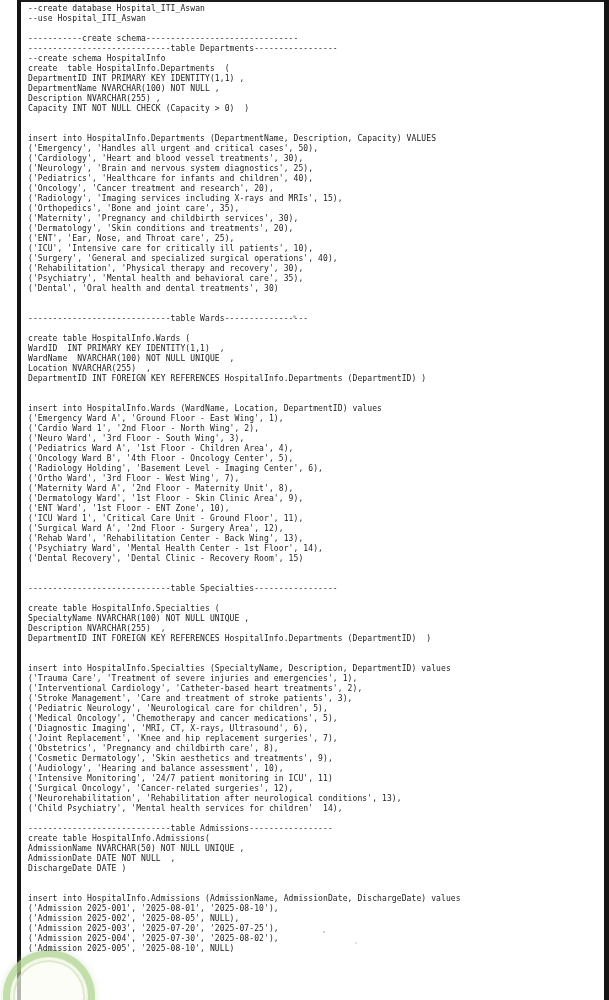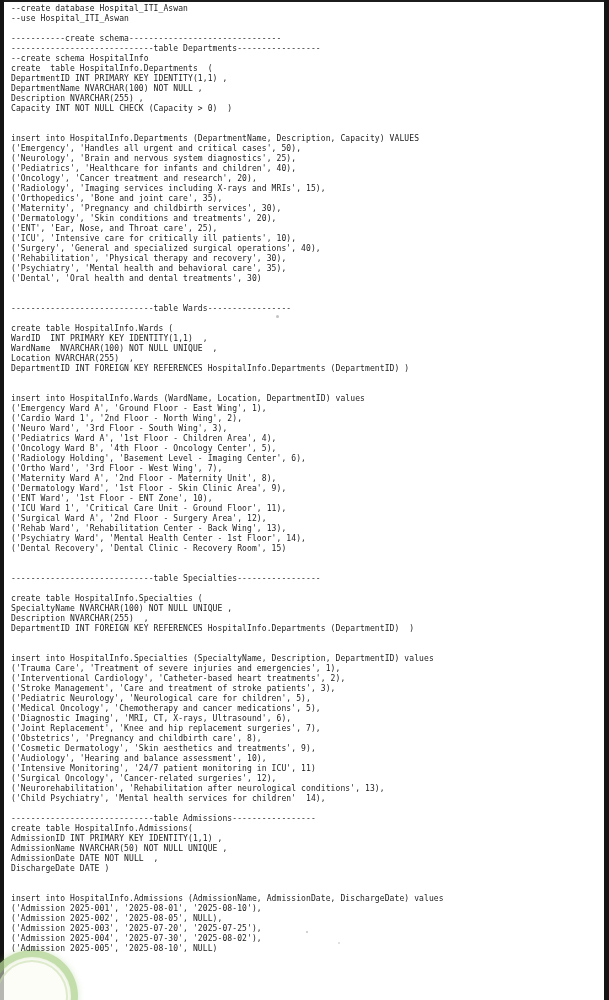--- a/index.html
+++ b/index.html
@@ -6,20 +6,21 @@
   body {
     width: 609px; height: 1000px;
     background: #ffffff;
     overflow: hidden;
     position: relative;
     font-family: "DejaVu Sans Mono", "Liberation Mono", monospace;
   }
   .page {
     position: absolute; inset: 0;
     background: #ffffff;
+    margin-left: 17px;
   }
   .border-top {
     position: absolute; top: 0; left: 0; right: 0; height: 2px;
     background: #1c1c1c;
   }
   .border-left {
     position: absolute; top: 0; left: 0; bottom: 0; width: 4px;
     background: #141414;
   }
   .border-right {
@@ -95,20 +96,21 @@
       <div class="line">--create schema HospitalInfo</div>
       <div class="line">create  table HospitalInfo.Departments  (</div>
       <div class="line">DepartmentID INT PRIMARY KEY IDENTITY(1,1) ,</div>
       <div class="line">DepartmentName NVARCHAR(100) NOT NULL ,</div>
       <div class="line">Description NVARCHAR(255) ,</div>
       <div class="line">Capacity INT NOT NULL CHECK (Capacity &gt; 0)  )</div>
       <div class="line">&nbsp;</div>
       <div class="line">&nbsp;</div>
       <div class="line">insert into HospitalInfo.Departments (DepartmentName, Description, Capacity) VALUES</div>
       <div class="line">('Emergency', 'Handles all urgent and critical cases', 50),</div>
+      <div class="line">('Cardiology', 'Heart and blood vessel treatments', 30),</div>
       <div class="line">('Neurology', 'Brain and nervous system diagnostics', 25),</div>
       <div class="line">('Pediatrics', 'Healthcare for infants and children', 40),</div>
       <div class="line">('Oncology', 'Cancer treatment and research', 20),</div>
       <div class="line">('Radiology', 'Imaging services including X-rays and MRIs', 15),</div>
       <div class="line">('Orthopedics', 'Bone and joint care', 35),</div>
       <div class="line">('Maternity', 'Pregnancy and childbirth services', 30),</div>
       <div class="line">('Dermatology', 'Skin conditions and treatments', 20),</div>
       <div class="line">('ENT', 'Ear, Nose, and Throat care', 25),</div>
       <div class="line">('ICU', 'Intensive care for critically ill patients', 10),</div>
       <div class="line">('Surgery', 'General and specialized surgical operations', 40),</div>
@@ -163,21 +165,20 @@
       <div class="line">('Obstetrics', 'Pregnancy and childbirth care', 8),</div>
       <div class="line">('Cosmetic Dermatology', 'Skin aesthetics and treatments', 9),</div>
       <div class="line">('Audiology', 'Hearing and balance assessment', 10),</div>
       <div class="line">('Intensive Monitoring', '24/7 patient monitoring in ICU', 11)</div>
       <div class="line">('Surgical Oncology', 'Cancer-related surgeries', 12),</div>
       <div class="line">('Neurorehabilitation', 'Rehabilitation after neurological conditions', 13),</div>
       <div class="line">('Child Psychiatry', 'Mental health services for children'  14),</div>
       <div class="line">&nbsp;</div>
       <div class="line">-----------------------------table Admissions-----------------</div>
       <div class="line">create table HospitalInfo.Admissions(</div>
-      <div class="line">AdmissionID INT PRIMARY KEY IDENTITY(1,1) ,</div>
       <div class="line">AdmissionName NVARCHAR(50) NOT NULL UNIQUE ,</div>
       <div class="line">AdmissionDate DATE NOT NULL  ,</div>
       <div class="line">DischargeDate DATE )</div>
       <div class="line">&nbsp;</div>
       <div class="line">&nbsp;</div>
       <div class="line">insert into HospitalInfo.Admissions (AdmissionName, AdmissionDate, DischargeDate) values</div>
       <div class="line">('Admission 2025-001', '2025-08-01', '2025-08-10'),</div>
       <div class="line">('Admission 2025-002', '2025-08-05', NULL),</div>
       <div class="line">('Admission 2025-003', '2025-07-20', '2025-07-25'),</div>
       <div class="line">('Admission 2025-004', '2025-07-30', '2025-08-02'),</div>

